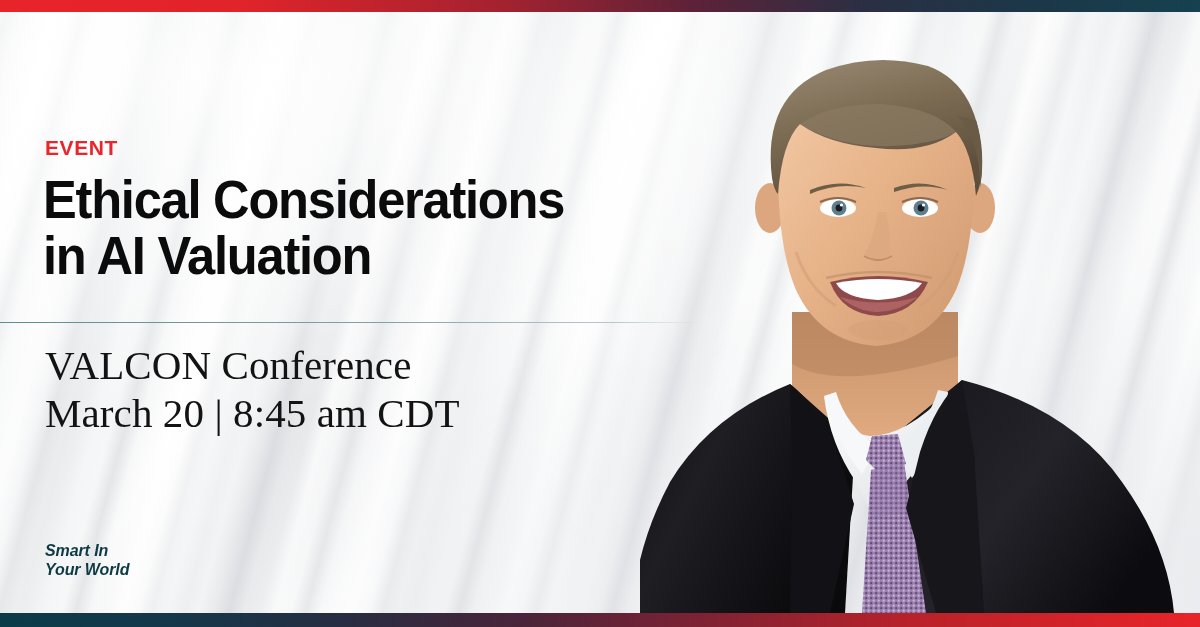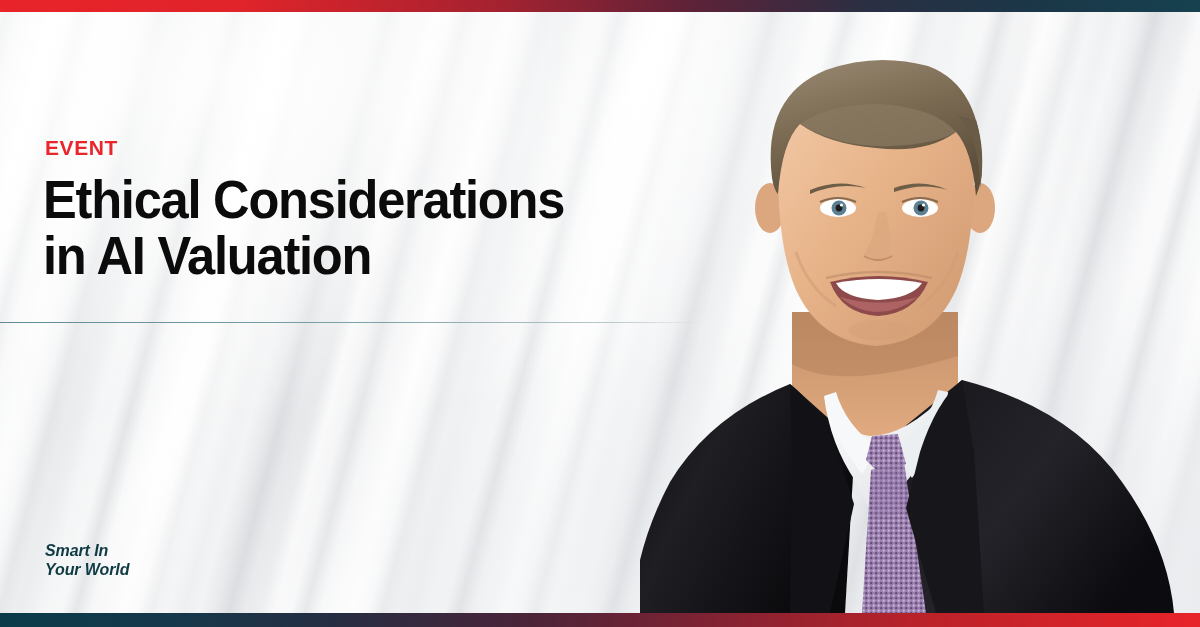--- a/index.html
+++ b/index.html
@@ -233,18 +233,20 @@
       <ellipse cx="238" cy="318" rx="30" ry="10" fill="#d39d76" opacity=".4"></ellipse>
     </svg>
   </div>
 
   <div class="divider"></div>
 
   <div class="content">
     <div class="eyebrow">EVENT</div>
     <div class="headline">Ethical Considerations
 in AI Valuation</div>
+    <div class="subtitle">VALCON Conference
+March 20 | 8:45 am CDT</div>
     <div class="tagline">Smart In
 Your World</div>
   </div>
 
   <div class="bar bar-bottom"></div>
 </div>
 
 </body></html>

